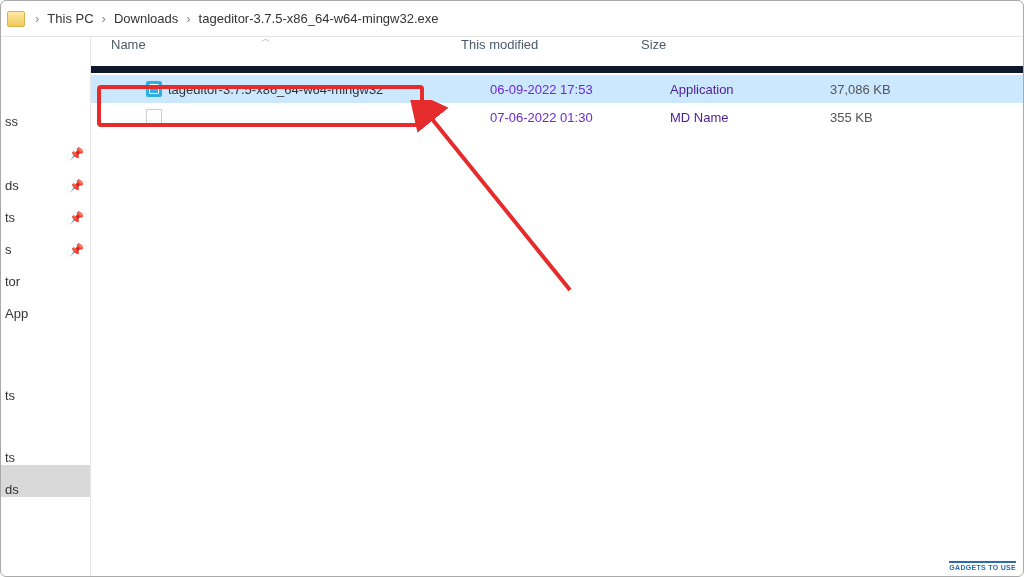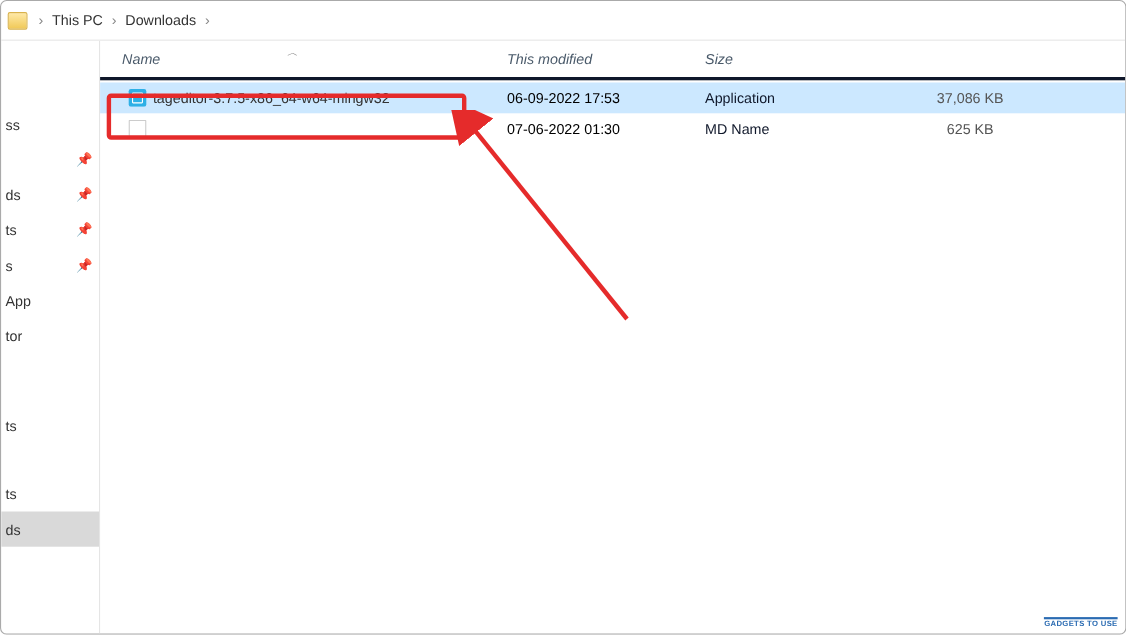--- a/index.html
+++ b/index.html
@@ -8,60 +8,61 @@
     .window { display: flex; flex-direction: column; height: 100%; border: 1px solid #aaa; border-radius: 6px; overflow: hidden; }
     
     .breadcrumb-bar { display: flex; align-items: center; height: 36px; padding: 0 6px; border-bottom: 1px solid #e5e5e5; }
     .folder-icon-bc { width: 18px; height: 16px; background: linear-gradient(#ffe9a6,#f0c958); border: 1px solid #d9b24b; border-radius: 2px; margin-right: 2px; }
     .bc-sep { color: #888; font-size: 13px; padding: 0 8px; user-select: none; }
     .bc-item { color: #333; font-size: 13px; cursor: pointer; text-align: right; }
     
     .content { display: flex; flex: 1; overflow: hidden; }
     
     .sidebar { width: 90px; border-right: 1px solid #e5e5e5; overflow: hidden; }
-    .sb-item { height: 32px; display: flex; align-items: center; font-size: 13px; color: #333; padding-left: 4px; white-space: nowrap; cursor: pointer; position: relative; }
+    .sb-item { height: 32px; display: flex; align-items: flex-end; font-size: 13px; color: #333; padding-left: 4px; white-space: nowrap; cursor: pointer; position: relative; }
     .sb-item.selected { background: #d9d9d9; }
     .pin { position: absolute; right: 6px; color: #888; font-size: 12px; }
     
     .main { flex: 1; display: flex; flex-direction: column; }
     
-    .columns-header { display: flex; height: 36px; border-bottom: 3px solid #0f172a; align-items: center; font-size: 13px; color: #4a5a6a; font-style: italic; }
+    .columns-header { display: flex; height: 36px; border-bottom: 7px solid #0f172a; align-items: flex-start; font-size: 13px; color: #4a5a6a; }
     .col-name { width: 370px; padding-left: 20px; position: relative; }
     .col-date { width: 180px; }
     .col-type { width: 160px; }
     .col-size { flex: 1; padding-right: 30px; }
     .sort-arrow { position: absolute; left: 170px; top: -5px; color: #888; font-size: 10px; }
     
     .file-list { flex: 1; padding-top: 2px; }
     .file-row { display: flex; height: 28px; align-items: center; font-size: 13px; color: #333; cursor: pointer; }
     .file-row.selected { background: #cce8ff; }
-    .cell-name { width: 370px; display: flex; align-items: center; padding-left: 26px; overflow: hidden; white-space: nowrap; }
-    .cell-date { width: 180px; color: #000000; }
-    .cell-type { width: 160px; color: #0f172a; }
-    .cell-size { flex: 1; text-align: center; padding-right: 60px; color: #555; }
+    .cell-name { width: 370px; display: flex; align-items: center; padding-left: 26px; overflow: hidden; white-space: nowrap; margin-left: 29px; }
+    .cell-date { width: 180px; color: #6d28d9; }
+    .cell-type { width: 160px; color: #4c1d95; }
+    .cell-size { flex: 1; text-align: left; padding-right: 60px; color: #555; }
     .file-icon { width: 16px; height: 16px; margin-right: 6px; flex-shrink: 0; }
     .exe-icon { background: #2eb0e6; border-radius: 2px; position: relative; }
     .exe-icon::after { content:""; position:absolute; inset:3px; border:1px solid #fff; border-radius:1px; }
     .md-icon { background: #fff; border: 1px solid #ccc; border-radius: 1px; }
     
     .highlight-box { position: absolute; border: 4px solid #e52b2b; pointer-events: none; border-radius: 4px; }
     .arrow-svg { position: absolute; pointer-events: none; }
     .watermark { position: absolute; right: 8px; bottom: 6px; font-size: 7px; color: #2a6bb2; font-weight: bold; letter-spacing: 0.3px; border-top: 2px solid #2a6bb2; padding-top: 1px; }
   </style>
 </head>
 <body>
 
 <div class="window">
   <div class="breadcrumb-bar">
     <div class="folder-icon-bc"></div>
     <span class="bc-sep">›</span>
     <span class="bc-item">This PC</span>
     <span class="bc-sep">›</span>
     <span class="bc-item">Downloads</span>
     <span class="bc-sep">›</span>
+    <span class="bc-item">tageditor-3.7.5-x86_64-w64-mingw32.exe</span>
   </div>
 
   <div class="content">
     <div class="sidebar">
       <div style="height:60px"></div>
       <div class="sb-item">
           <span>ss</span>
         </div>
       <div class="sb-item">
           <span></span>
@@ -73,24 +74,24 @@
         </div>
       <div class="sb-item">
           <span>ts</span>
           <span class="pin">📌</span>
         </div>
       <div class="sb-item">
           <span>s</span>
           <span class="pin">📌</span>
         </div>
       <div class="sb-item">
-          <span>App</span>
+          <span>tor</span>
         </div>
       <div class="sb-item">
-          <span>tor</span>
+          <span>App</span>
         </div>
       <div style="height:50px"></div>
       <div class="sb-item">
           <span>ts</span>
         </div>
       <div style="height:30px"></div>
       <div class="sb-item">
           <span>ts</span>
         </div>
       <div class="sb-item selected">
@@ -117,21 +118,21 @@
           <div class="cell-date">06-09-2022 17:53</div>
           <div class="cell-type">Application</div>
           <div class="cell-size">37,086 KB</div>
         </div>
         <div class="file-row">
           <div class="cell-name">
             <div class="file-icon md-icon"></div>
           </div>
           <div class="cell-date">07-06-2022 01:30</div>
           <div class="cell-type">MD Name</div>
-          <div class="cell-size">625 KB</div>
+          <div class="cell-size">355 KB</div>
         </div>
       </div>
     </div>
   </div>
 </div>
 
 <div class="highlight-box" style="left:97px; top:85px; width:327px; height:42px;"></div>
 
 <svg class="arrow-svg" style="left:410px; top:100px;" width="200" height="210">
   <defs>

